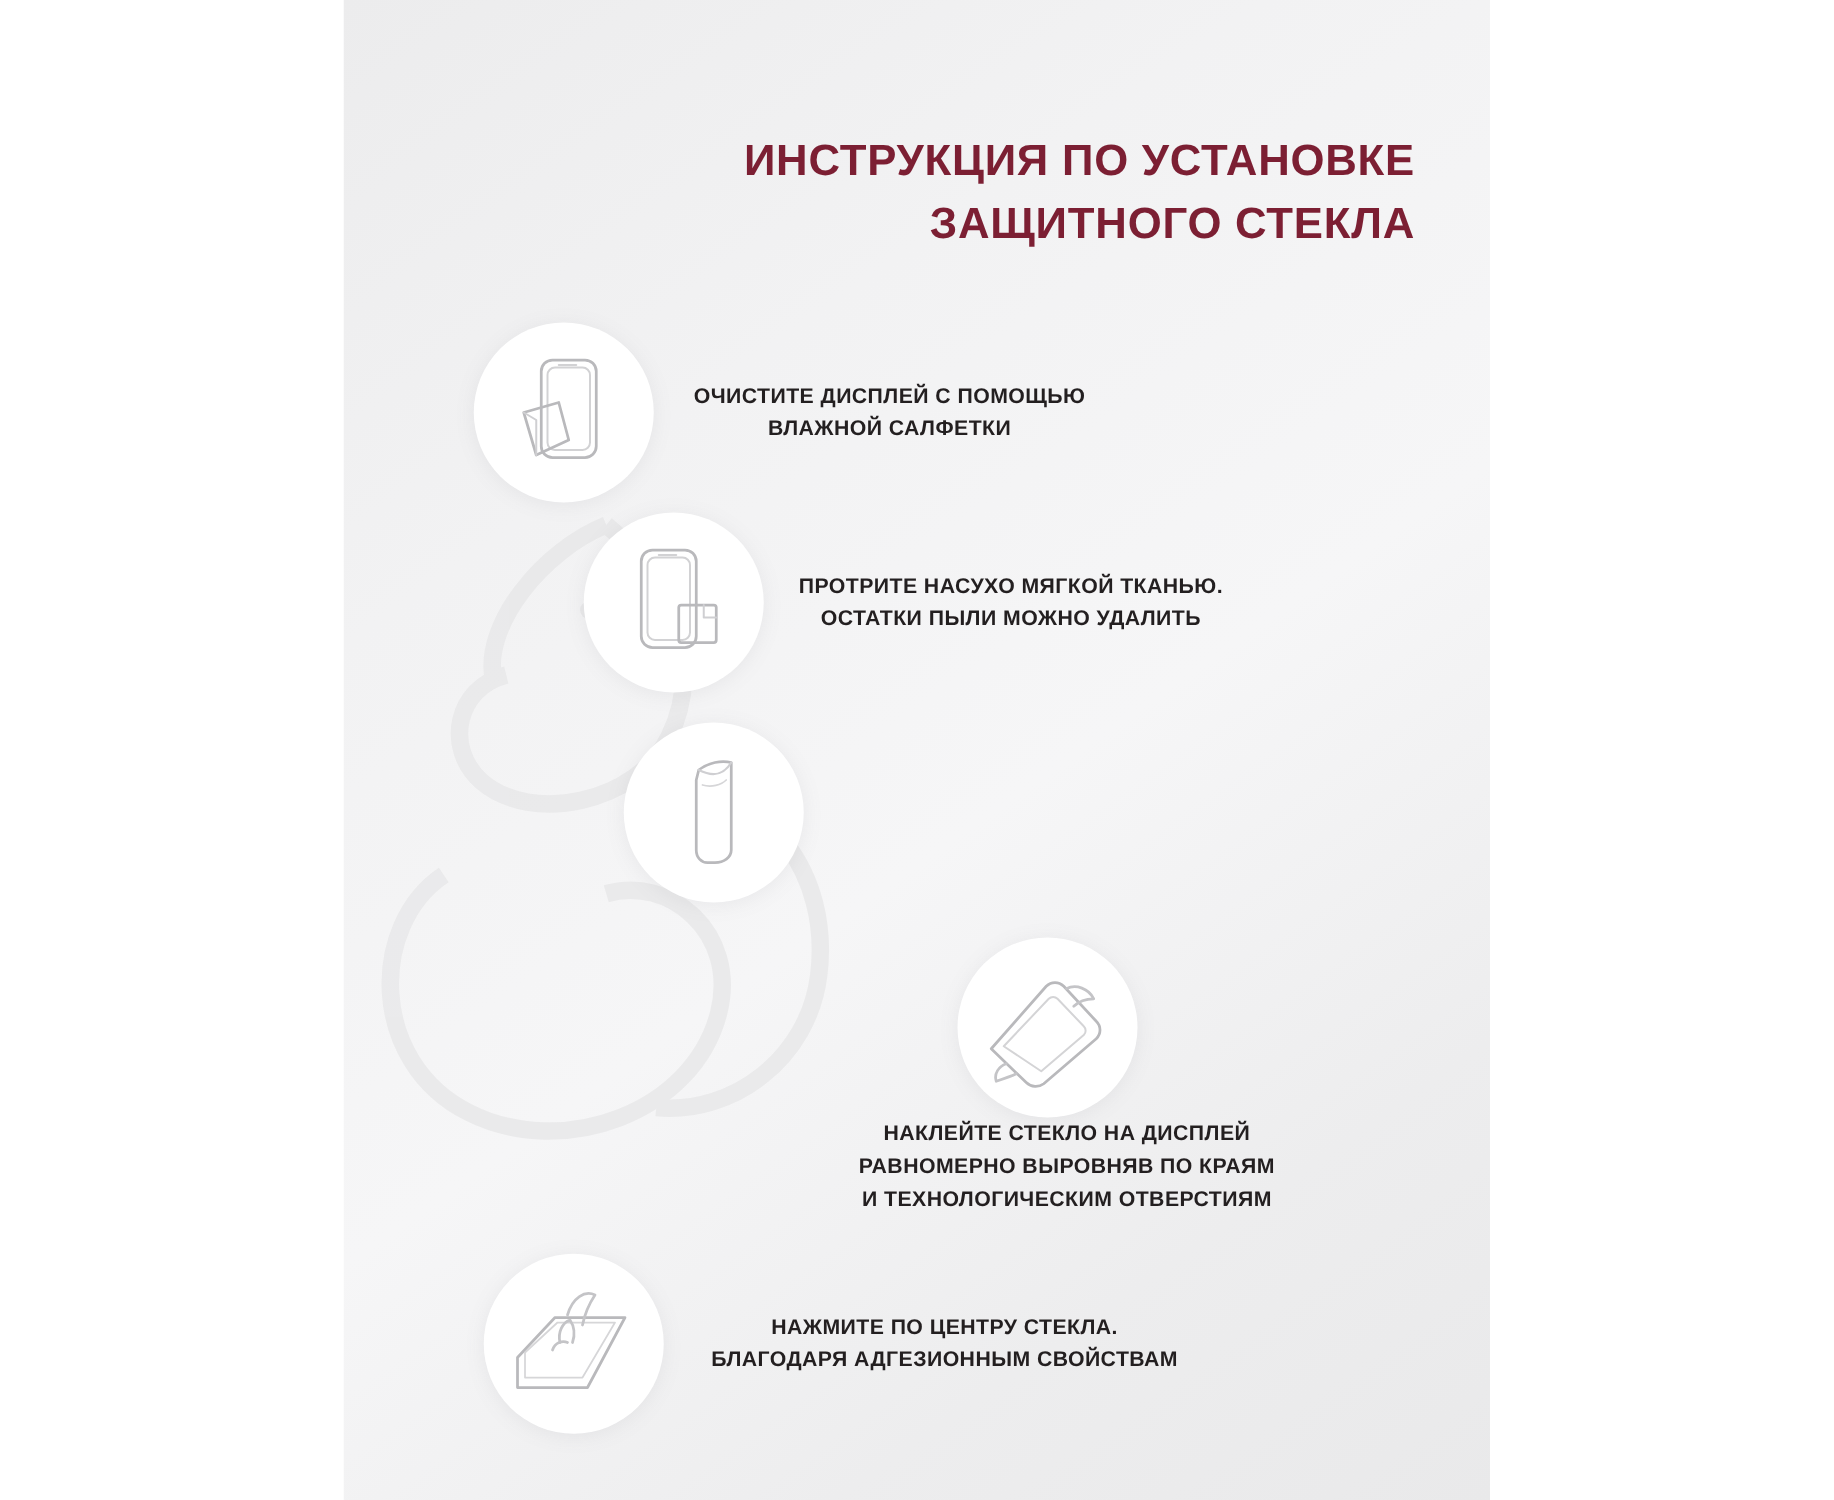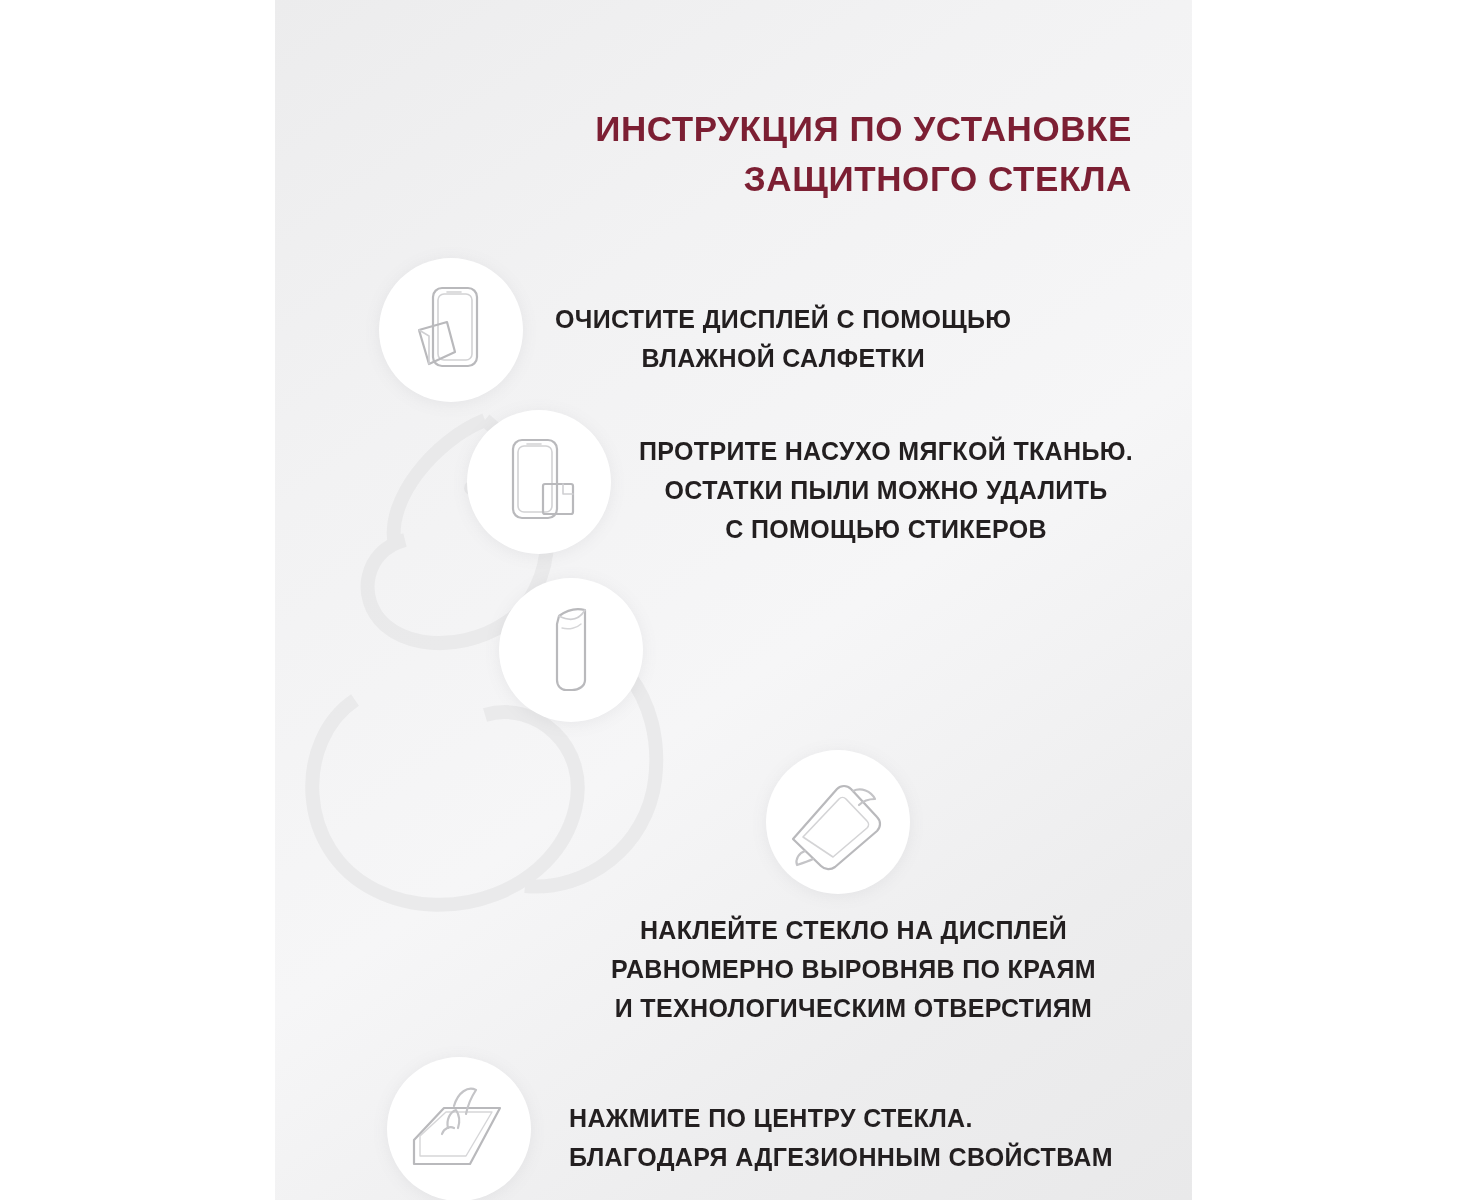--- a/index.html
+++ b/index.html
@@ -74,44 +74,43 @@
     background: #ffffff;
     flex: 0 0 144px;
     display: flex;
     align-items: center;
     justify-content: center;
     box-shadow: 0 2px 16px rgba(120,120,125,0.10);
   }
 
   .step-text {
     color: #231f20;
-    font-size: 25px;
+    font-size: 17px;
     font-weight: bold;
     line-height: 1.55;
     letter-spacing: 0.35px;
     white-space: nowrap;
-    margin-top: 17px;
   }
   .step-text .line { display: block; }
 
   
   .step-1 { padding-left: 104px; }
   .step-1 .step-text { margin-left: 32px; text-align: center; }
 
   .step-2 { padding-left: 192px; margin-top: 8px; }
   .step-2 .step-text { margin-left: 28px; text-align: center; }
 
   .step-3 { padding-left: 224px; margin-top: 24px; }
   .step-3 .step-text { margin-left: 36px; text-align: center; }
 
   .step-4 { padding-left: 208px; margin-top: 28px; flex-direction: column; }
   .step-4 .step-text { margin-left: 32px; text-align: center; }
 
   .step-5 { padding-left: 112px; margin-top: 30px; }
-  .step-5 .step-text { margin-left: 38px; }
+  .step-5 .step-text { margin-left: 38px; text-align: center; }
 
   svg { display: block; }
 </style>
 </head>
 <body>
 
 <div class="poster">
 
   <svg class="watermark" viewBox="0 0 620 560" xmlns="http://www.w3.org/2000/svg">
     <g fill="none" stroke="#e2e2e3" stroke-width="14">
@@ -156,21 +155,20 @@
             <rect x="31" y="16" width="34" height="66" rx="6" stroke="#d2d2d4" stroke-width="1.6"></rect>
             <line x1="40" y1="14" x2="54" y2="14" stroke="#d2d2d4" stroke-width="1.6"></line>
             <rect x="56" y="54" width="30" height="30" rx="2"></rect>
             <path d="M76 54 L76 64 L86 64" stroke="#cfcfd2" stroke-width="1.6"></path>
           </g>
         </svg>
       </div>
       <div class="step-text">
         <span class="line">ПРОТРИТЕ НАСУХО МЯГКОЙ ТКАНЬЮ.</span>
         <span class="line">ОСТАТКИ ПЫЛИ МОЖНО УДАЛИТЬ</span>
-        <span class="line">С ПОМОЩЬЮ СТИКЕРОВ</span>
       </div>
     </div>
 
     <div class="step step-3">
       <div class="bubble">
         <svg width="104" height="104" viewBox="0 0 104 104">
           <g fill="none" stroke="#b9b9bc" stroke-width="2.2" stroke-linejoin="round" stroke-linecap="round">
             <path d="M40 18 C 48 12, 58 10, 66 12 L66 82 C 66 88, 60 92, 53 92 L47 92 C 42 92, 38 88, 38 82 L38 26 Z"></path>
             <path d="M40 18 C 52 24, 60 22, 66 12" stroke="#cfcfd2" stroke-width="1.8"></path>
             <path d="M43 30 C 50 32, 58 30, 62 26" stroke="#d6d6d8" stroke-width="1.4"></path>

